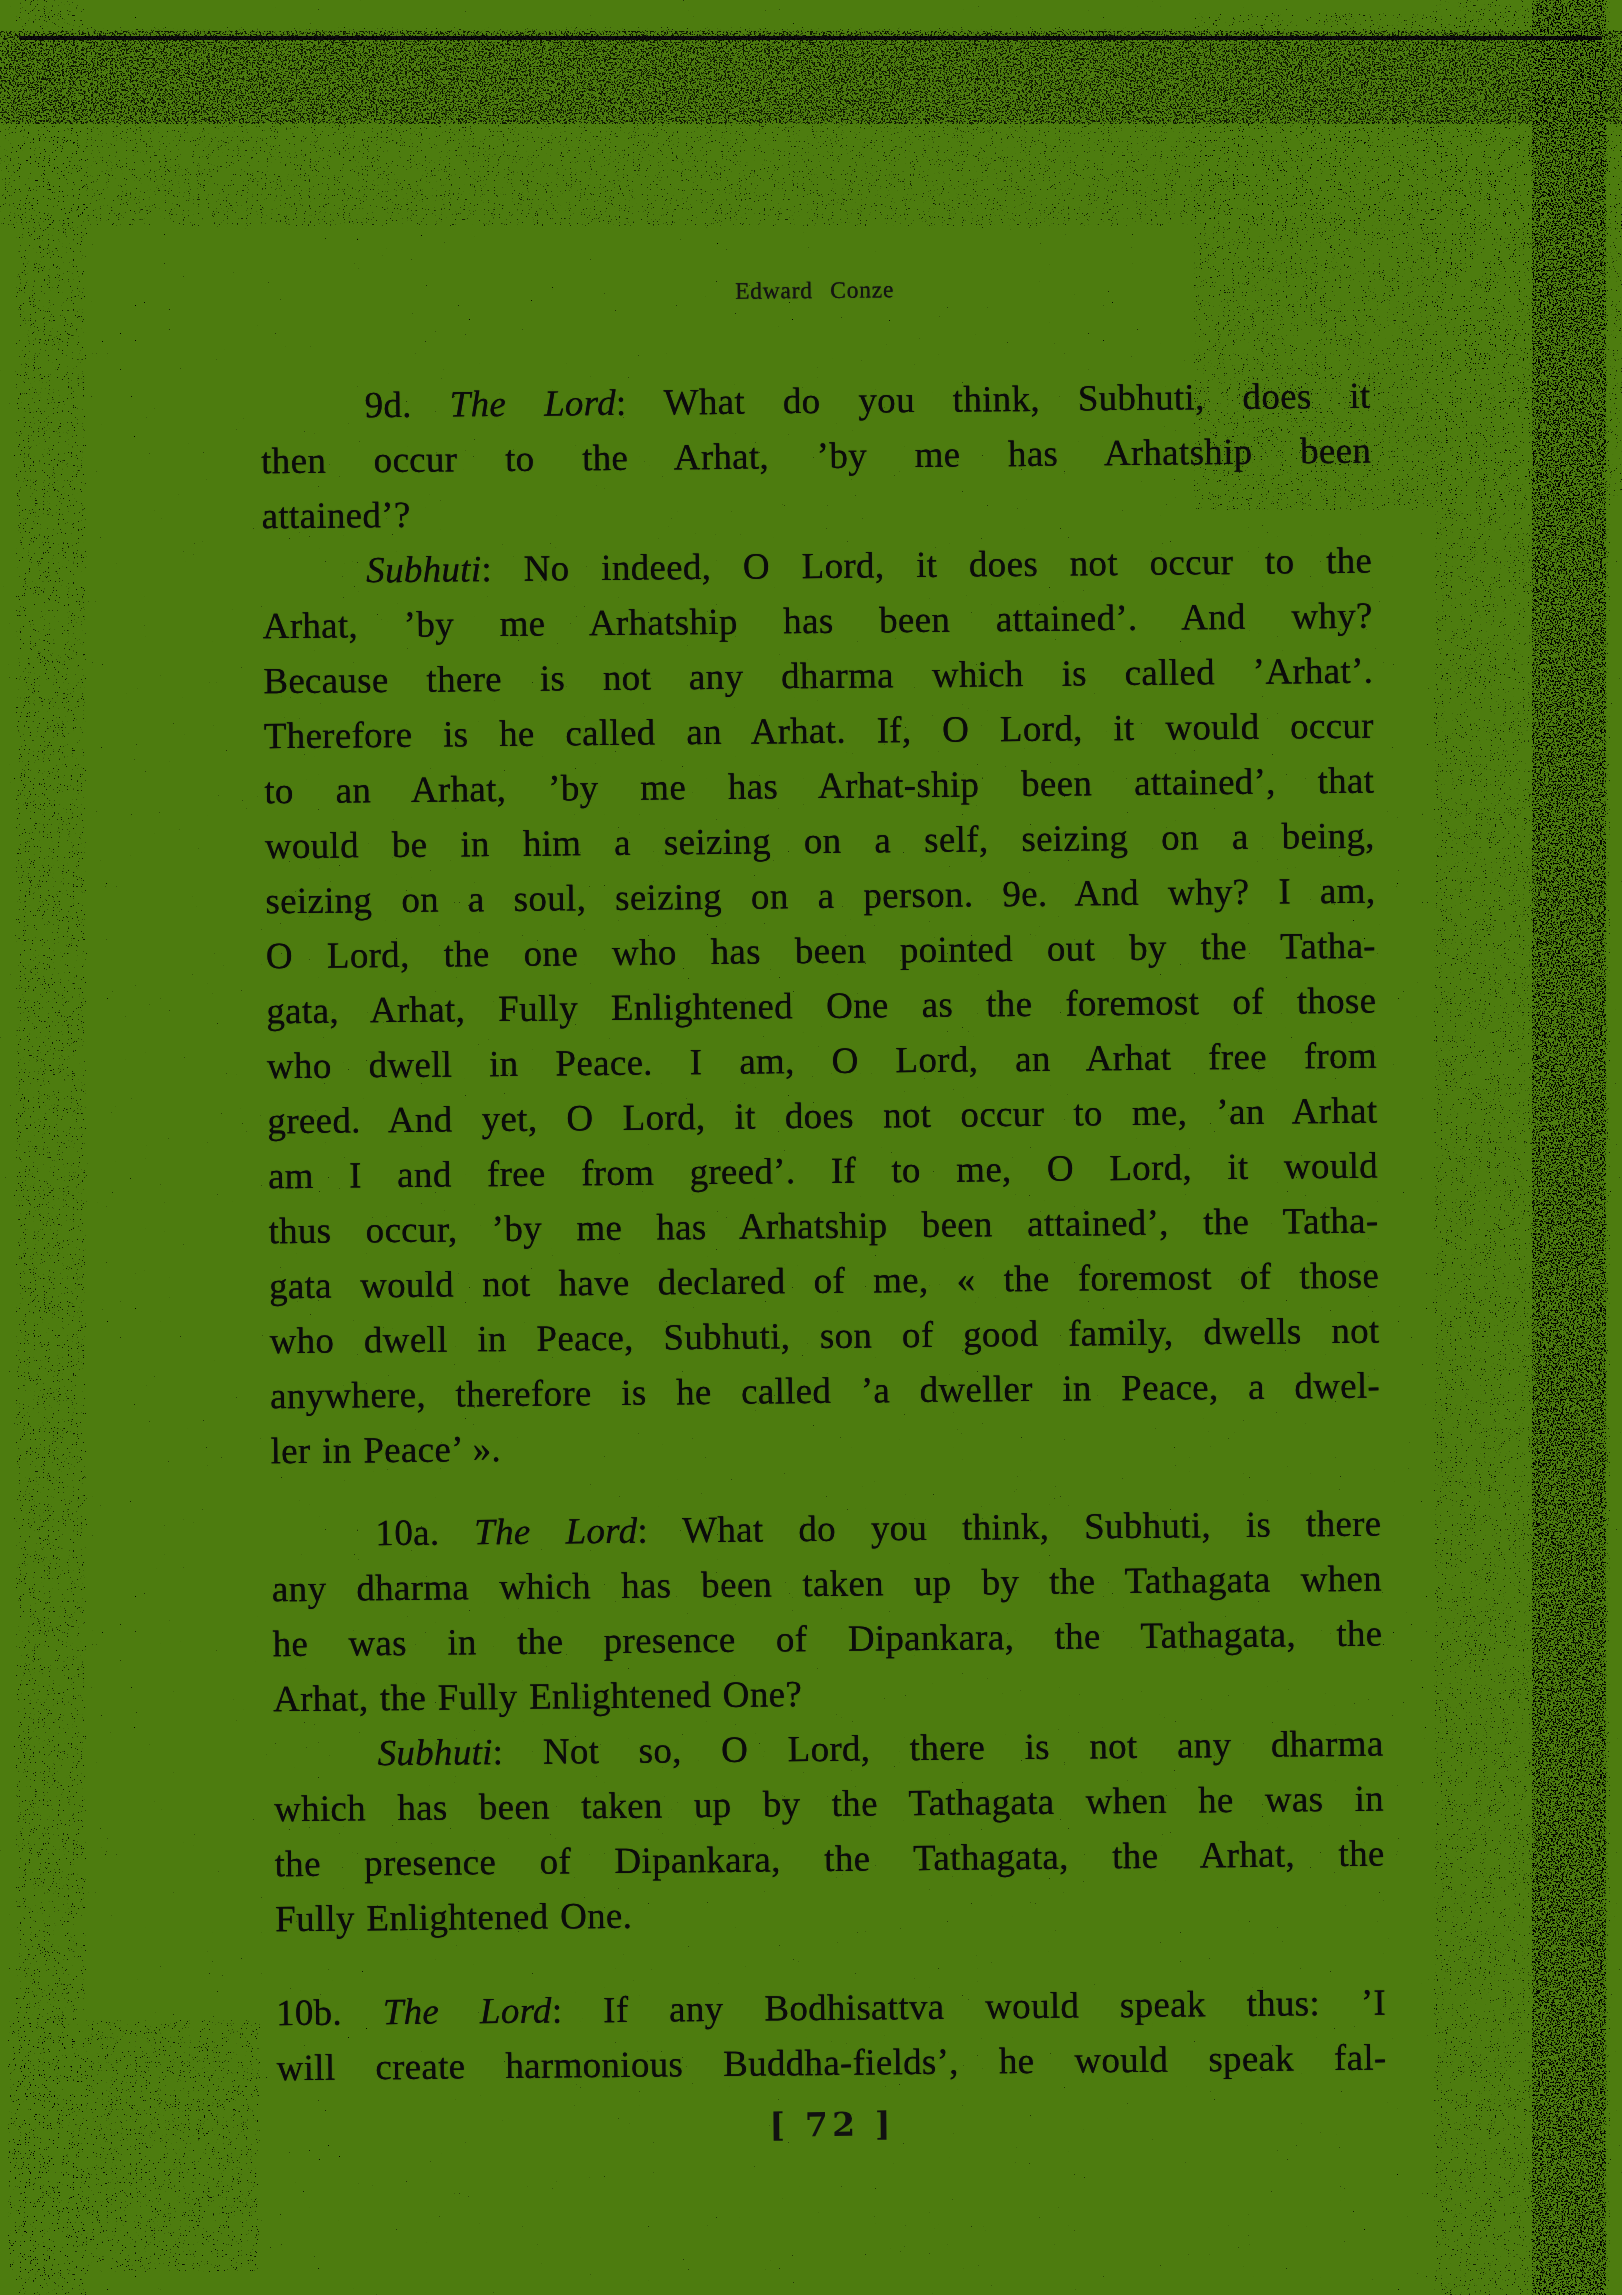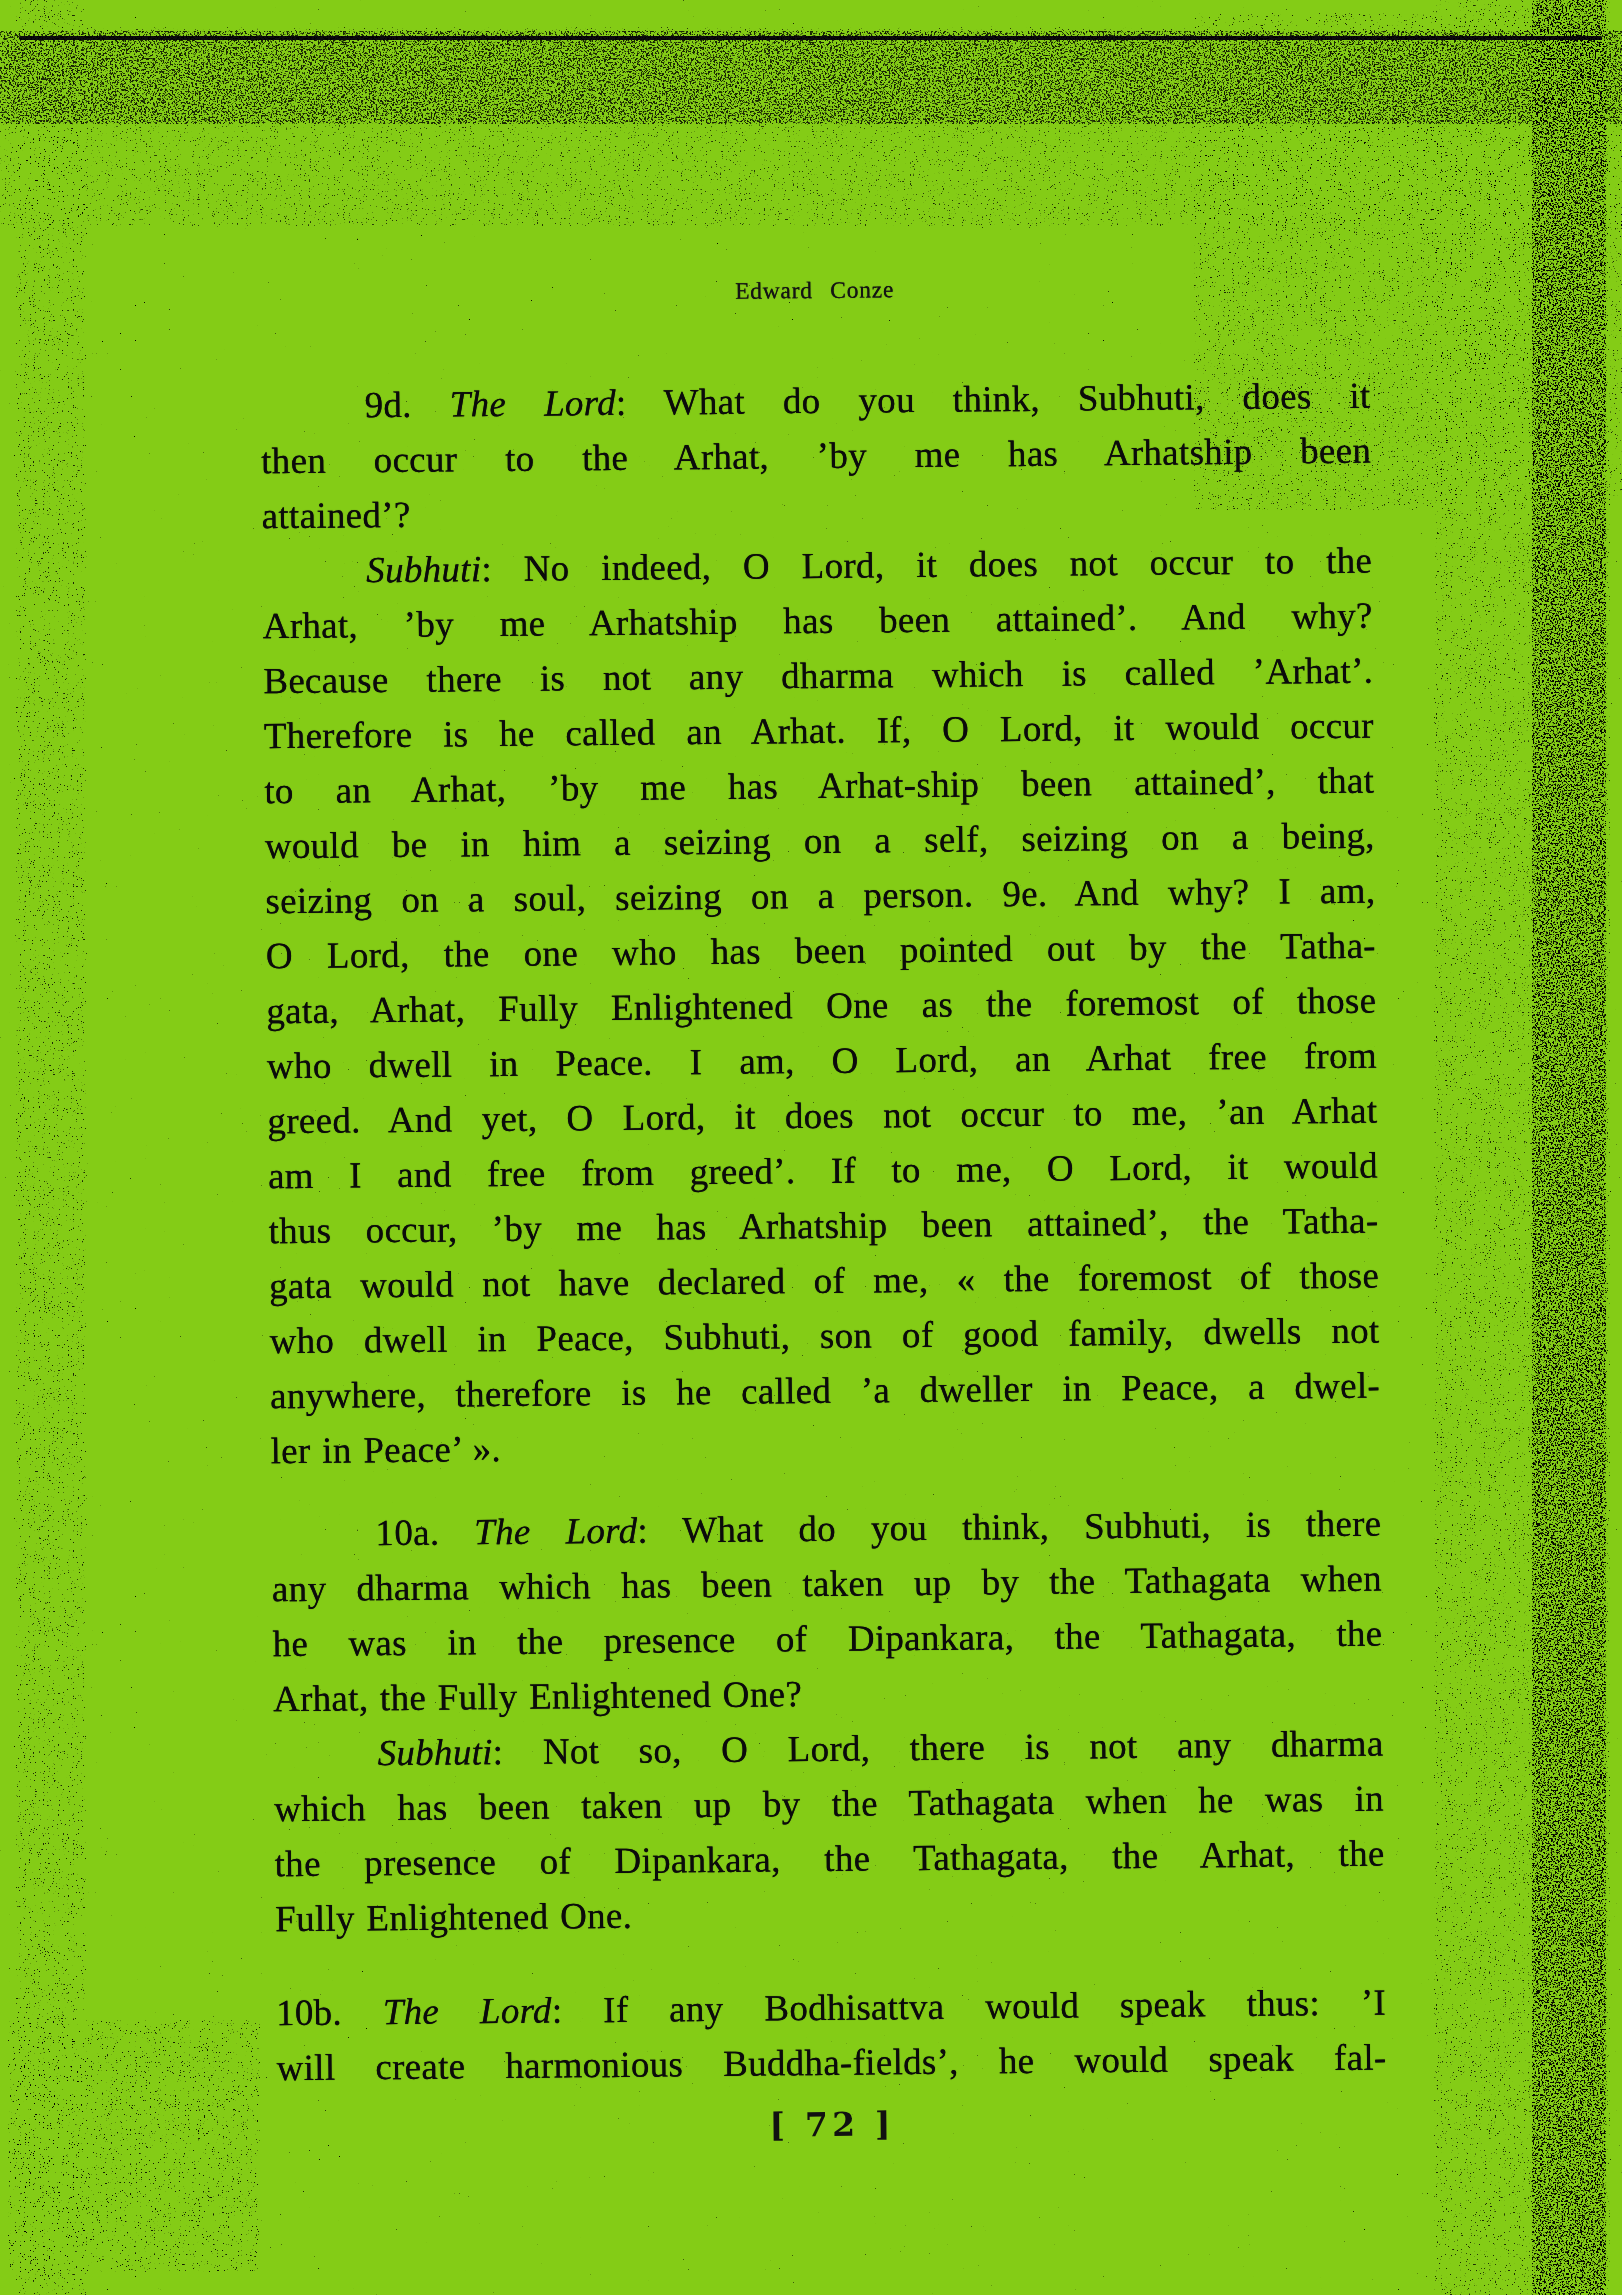--- a/index.html
+++ b/index.html
@@ -1,18 +1,18 @@
 <!DOCTYPE html>
 <html style="font-size:11px"><head>
 <meta charset="utf-8">
 <style>
   html,body { margin:0; padding:0; background:#ffffff; }
   .page {
     position:relative; width:1623px; height:2295px;
-    background:#84cc16; overflow:hidden;
+    background:#4d7c0f; overflow:hidden;
     font-family:"Liberation Serif", serif; color:#0b0b0b;
   }
   .scan-line {
     position:absolute; left:19.4px; top:36px; width:1583px; height:4.2px;
     background:#0d0d0d; border-radius:1.4px;
   }
   .noise-svg { position:absolute; left:0; top:0; pointer-events:none; }
   .content {
     position:absolute; left:265px; top:0; width:1110px;
     transform:rotate(-0.55deg); transform-origin:50% 40%;

